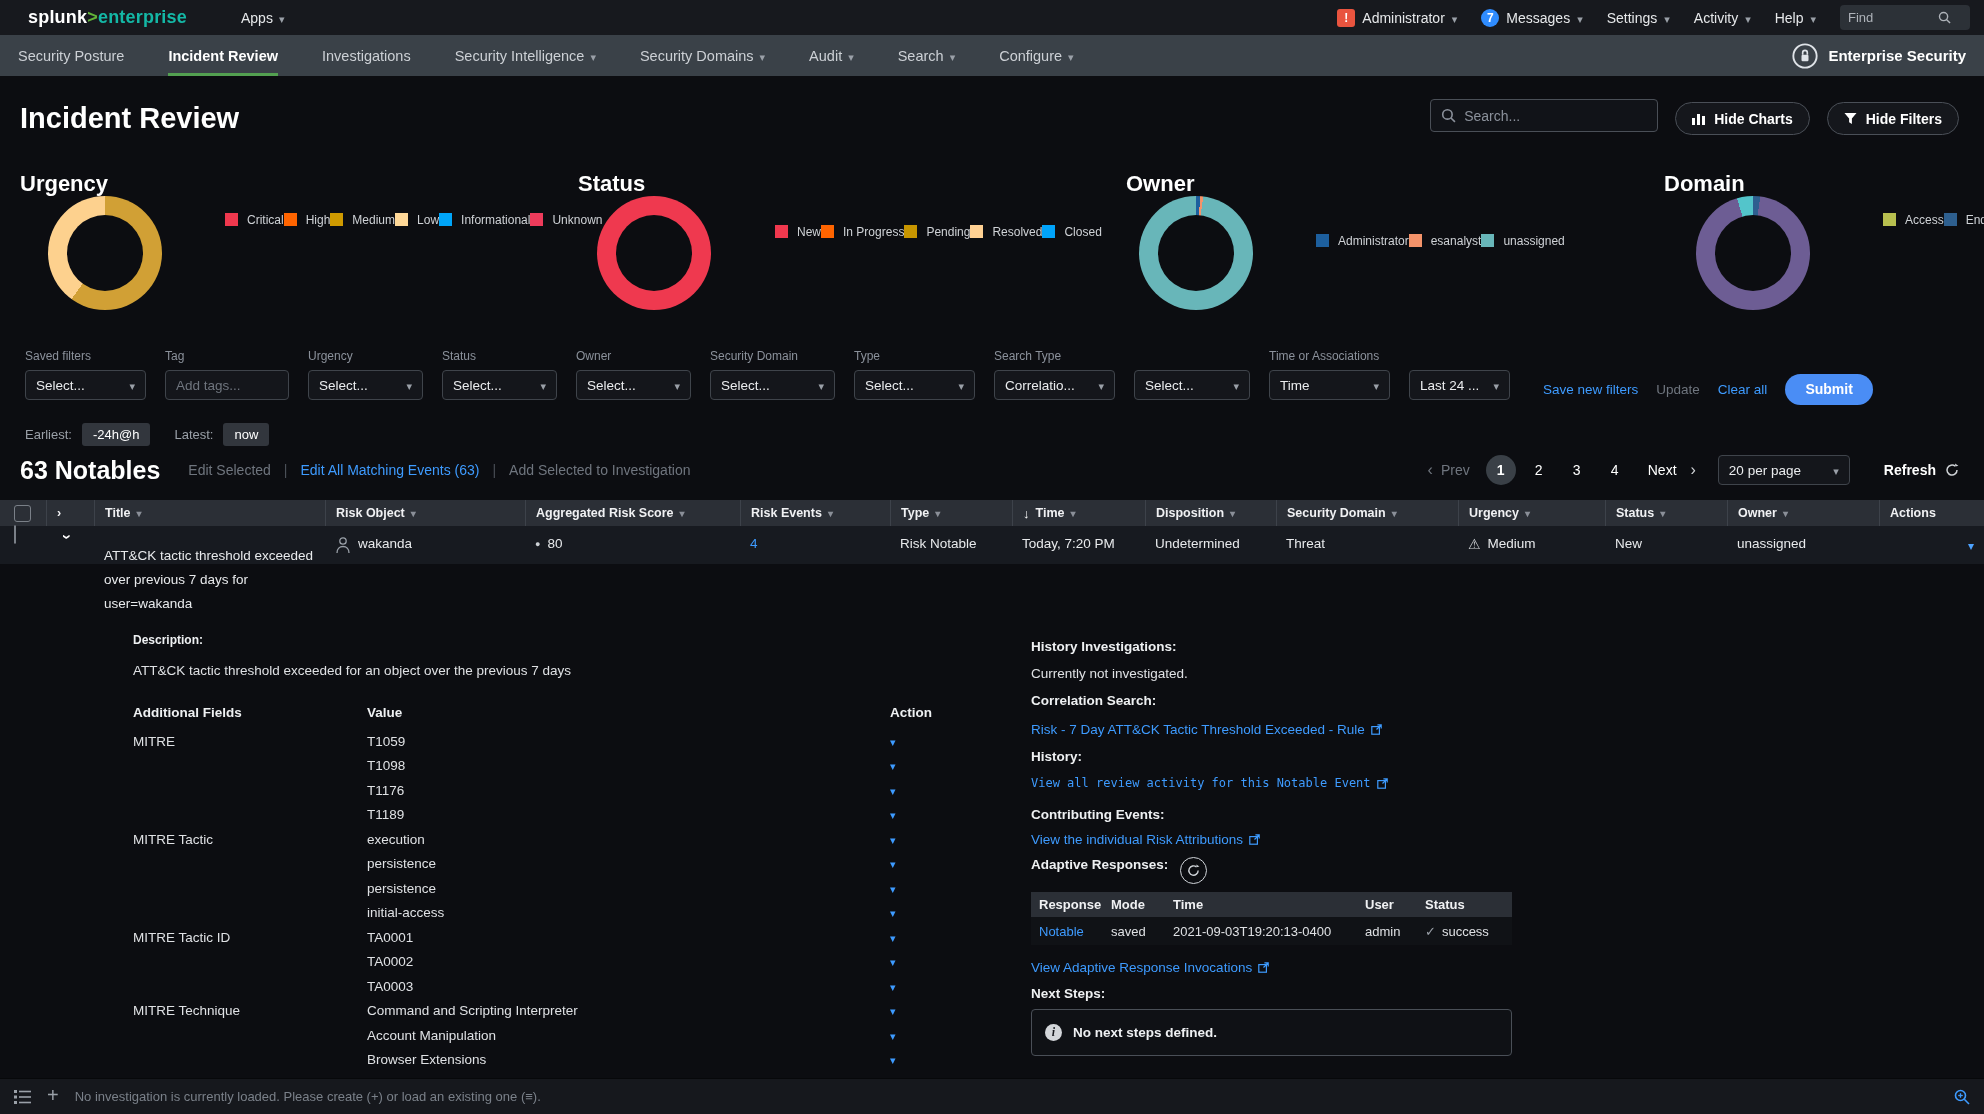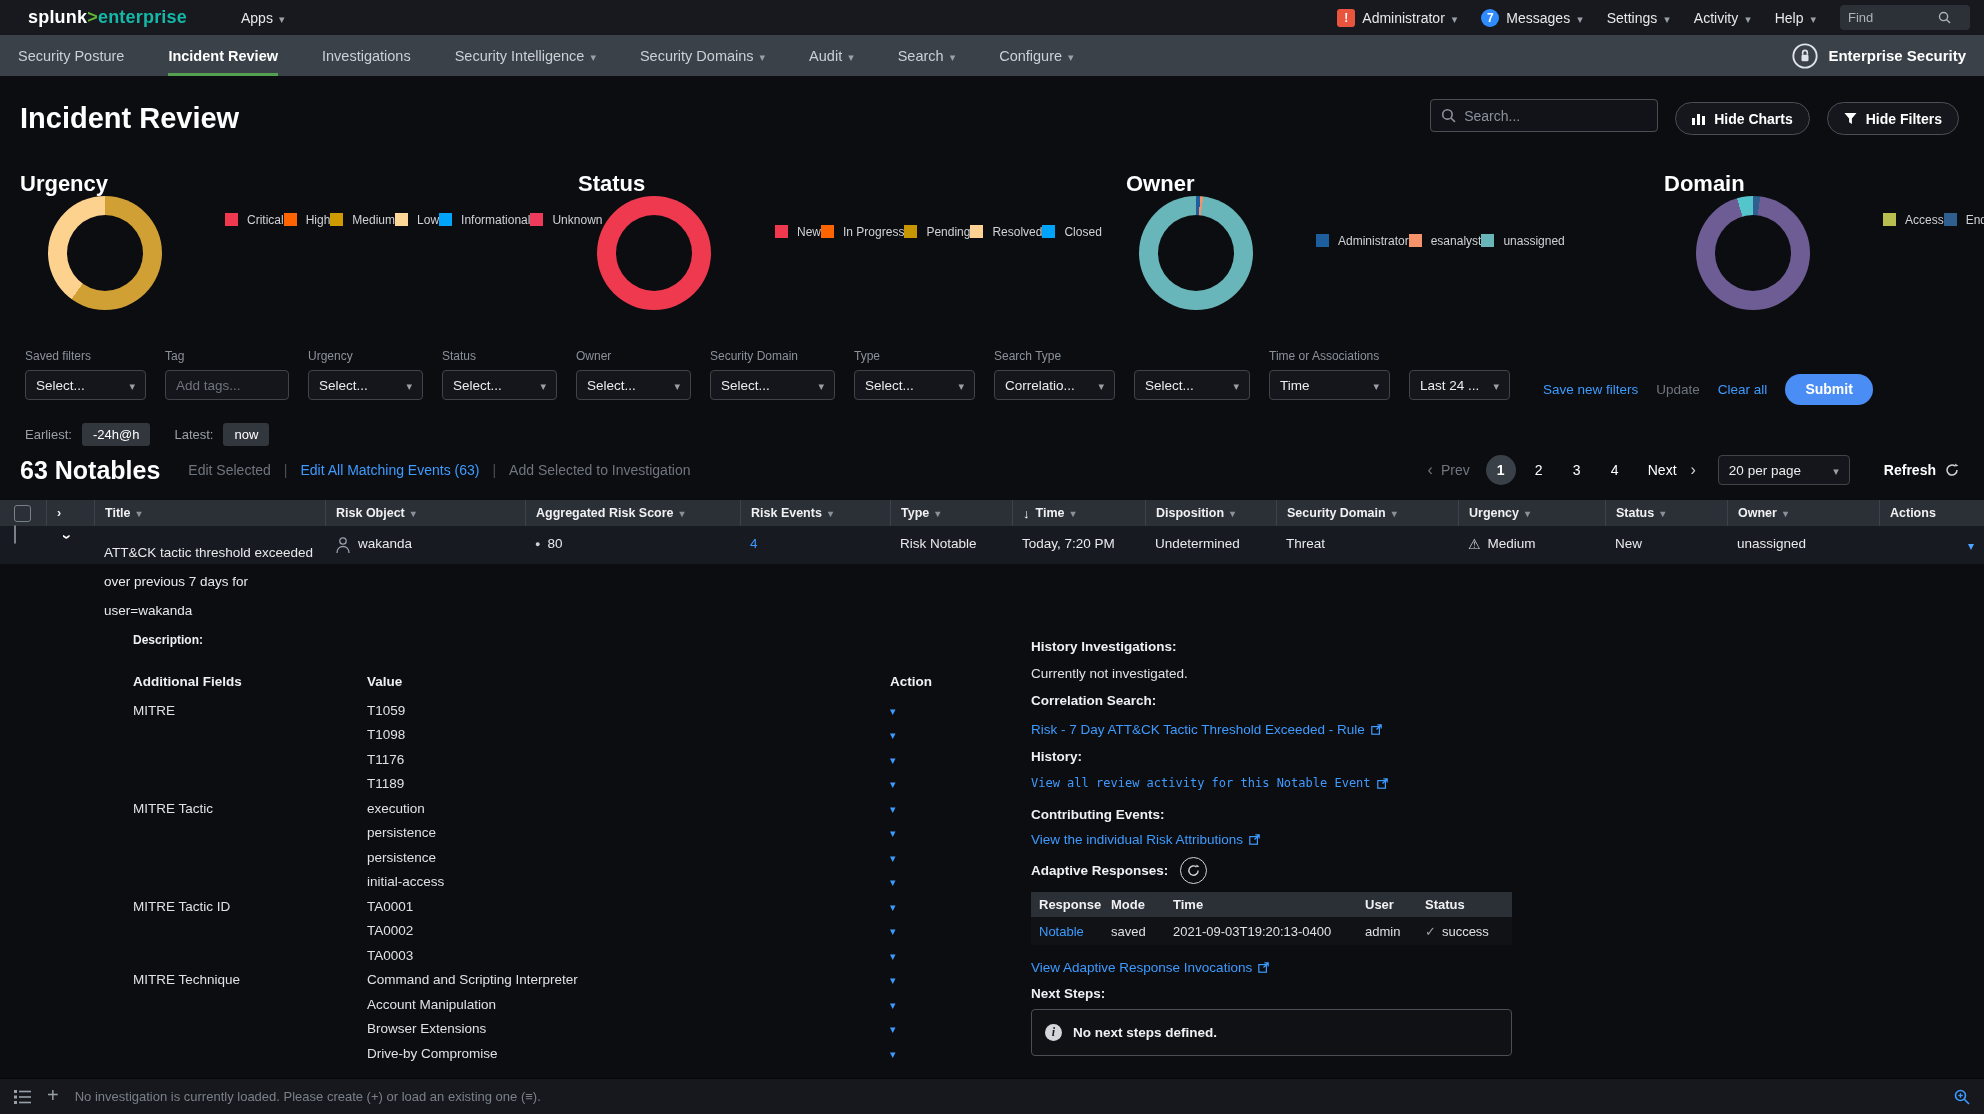--- a/index.html
+++ b/index.html
@@ -86,21 +86,21 @@
   .tgrid { display:grid; grid-template-columns:46px 48px 231px 200px 215px 150px 122px 133px 131px 182px 147px 122px 152px 105px; }
   .thead { position:absolute; top:500px; left:0; right:0; height:26px; background:#2b2f36; align-items:center; }
   .th { display:flex; align-items:center; gap:6px; padding:0 10px; height:100%; font-size:12.5px; font-weight:bold; color:#f0f1f3; border-left:1px solid #3d424a; white-space:nowrap; overflow:hidden; cursor:pointer; }
   .th:first-child { border-left:none; }
   .trow { position:absolute; top:526px; left:0; right:0; height:106px; background:linear-gradient(#171a20,#171a20) 0 0/100% 38px no-repeat; align-items:start; }
   .td { padding:10px 10px 0; font-size:13.5px; color:#e8eaec; display:flex; gap:7px; align-items:flex-start; }
   .checkbox { width:17px; height:17px; border:1px solid #7a8088; border-radius:3px; background:transparent; cursor:pointer; margin:4px 0 0 14px; }
   .thead .checkbox { margin-top:0; }
   .exp { color:#fff; font-size:16px; font-weight:bold; padding:2px 0 0 18px; cursor:pointer; }
   .exp-down { display:inline-block; transform:rotate(90deg); }
-  .title-cell { line-height:29px; padding-top:12px; }
+  .title-cell { line-height:24px; padding-top:18px; }
   .blue { color:#3e9bff; }
   .score-dot { color:#cdd1d5; font-size:9px; padding-top:3px; }
   .warn { color:#d5d8db; font-size:14px; }
   .row-caret { color:#4da3ff; font-size:12px; padding-top:3px; cursor:pointer; margin-left:auto; }
   .sort-arrow { color:#fff; font-size:13px; }
   .hcaret::after { content:"▾"; color:#8a8f98; font-size:10px; }
 
   
   .detail { position:absolute; top:633px; left:0; right:0; height:445px; }
   .dleft { position:absolute; left:133px; top:0; width:800px; }
@@ -109,21 +109,21 @@
   .dcols { display:grid; grid-template-columns:234px 523px 43px; margin-top:27px; font-size:13.5px; font-weight:bold; color:#eef0f2; }
   .drows { margin-top:9px; }
   .drow { display:grid; grid-template-columns:234px 523px 43px; height:24.5px; align-items:center; font-size:13.5px; color:#dfe1e4; }
   .dcaret { color:#3e9bff; font-size:11px; cursor:pointer; }
 
   .dright { position:absolute; left:1031px; top:0; width:481px; display:flex; flex-direction:column; align-items:flex-start; }
   .rlabel { font-size:13.5px; font-weight:bold; color:#eef0f2; }
   .rtext { font-size:13.5px; color:#dfe1e4; }
   .rlink { font-size:13.5px; color:#3e9bff; cursor:pointer; display:flex; align-items:center; gap:6px; }
   .rlink.mono { font-family:"DejaVu Sans Mono", monospace; font-size:12px; }
-  .adaptive-row { display:flex; align-items:center; gap:12px; }
+  .adaptive-row { display:flex; gap:12px; }
   .refresh-circle { width:27px; height:27px; border-radius:50%; border:1.5px solid #d0d4d9; display:flex; align-items:center; justify-content:center; cursor:pointer; background:transparent; }
   .ar-head { display:grid; grid-template-columns:72px 62px 192px 60px 95px; width:481px; background:#2b2f36; height:25px; align-items:center; font-size:13px; font-weight:bold; color:#f0f1f3; }
   .ar-head > div { padding:0 8px; white-space:nowrap; }
   .ar-row { display:grid; grid-template-columns:72px 62px 192px 60px 95px; width:481px; height:28px; align-items:center; font-size:13px; color:#dfe1e4; background:#101216; }
   .ar-row > div { padding:0 8px; white-space:nowrap; }
   .ar-status { display:flex; align-items:center; gap:6px; }
   .check { color:#9aa0a8; }
   .nextbox { width:481px; height:47px; border:1px solid #4a4f57; border-radius:4px; background:#0f1115; display:flex; align-items:center; gap:11px; padding:0 13px; }
   .info-ic { width:17px; height:17px; border-radius:50%; background:#d3d6da; color:#15171c; font-size:12px; font-weight:bold; display:flex; align-items:center; justify-content:center; font-family:"Liberation Serif",serif; font-style:italic; }
   .nexttext { font-size:13.5px; font-weight:bold; color:#eef0f2; }
@@ -570,20 +570,21 @@
     <div class="td">New</div>
     <div class="td">unassigned</div>
     <div class="td">
         <span class="row-caret">▾</span>
       </div>
   </div>
 
   <div class="detail">
     <div class="dleft">
       <div class="dlabel">Description:</div>
+      <div class="dtext">ATT&amp;CK tactic threshold exceeded for an object over the previous 7 days</div>
       <div class="dcols">
         <div>Additional Fields</div>
         <div>Value</div>
         <div>Action</div>
       </div>
       <div class="drows">
         <div class="drow">
             <div>MITRE</div>
             <div>T1059</div>
             <div><span class="dcaret">▾</span></div>

